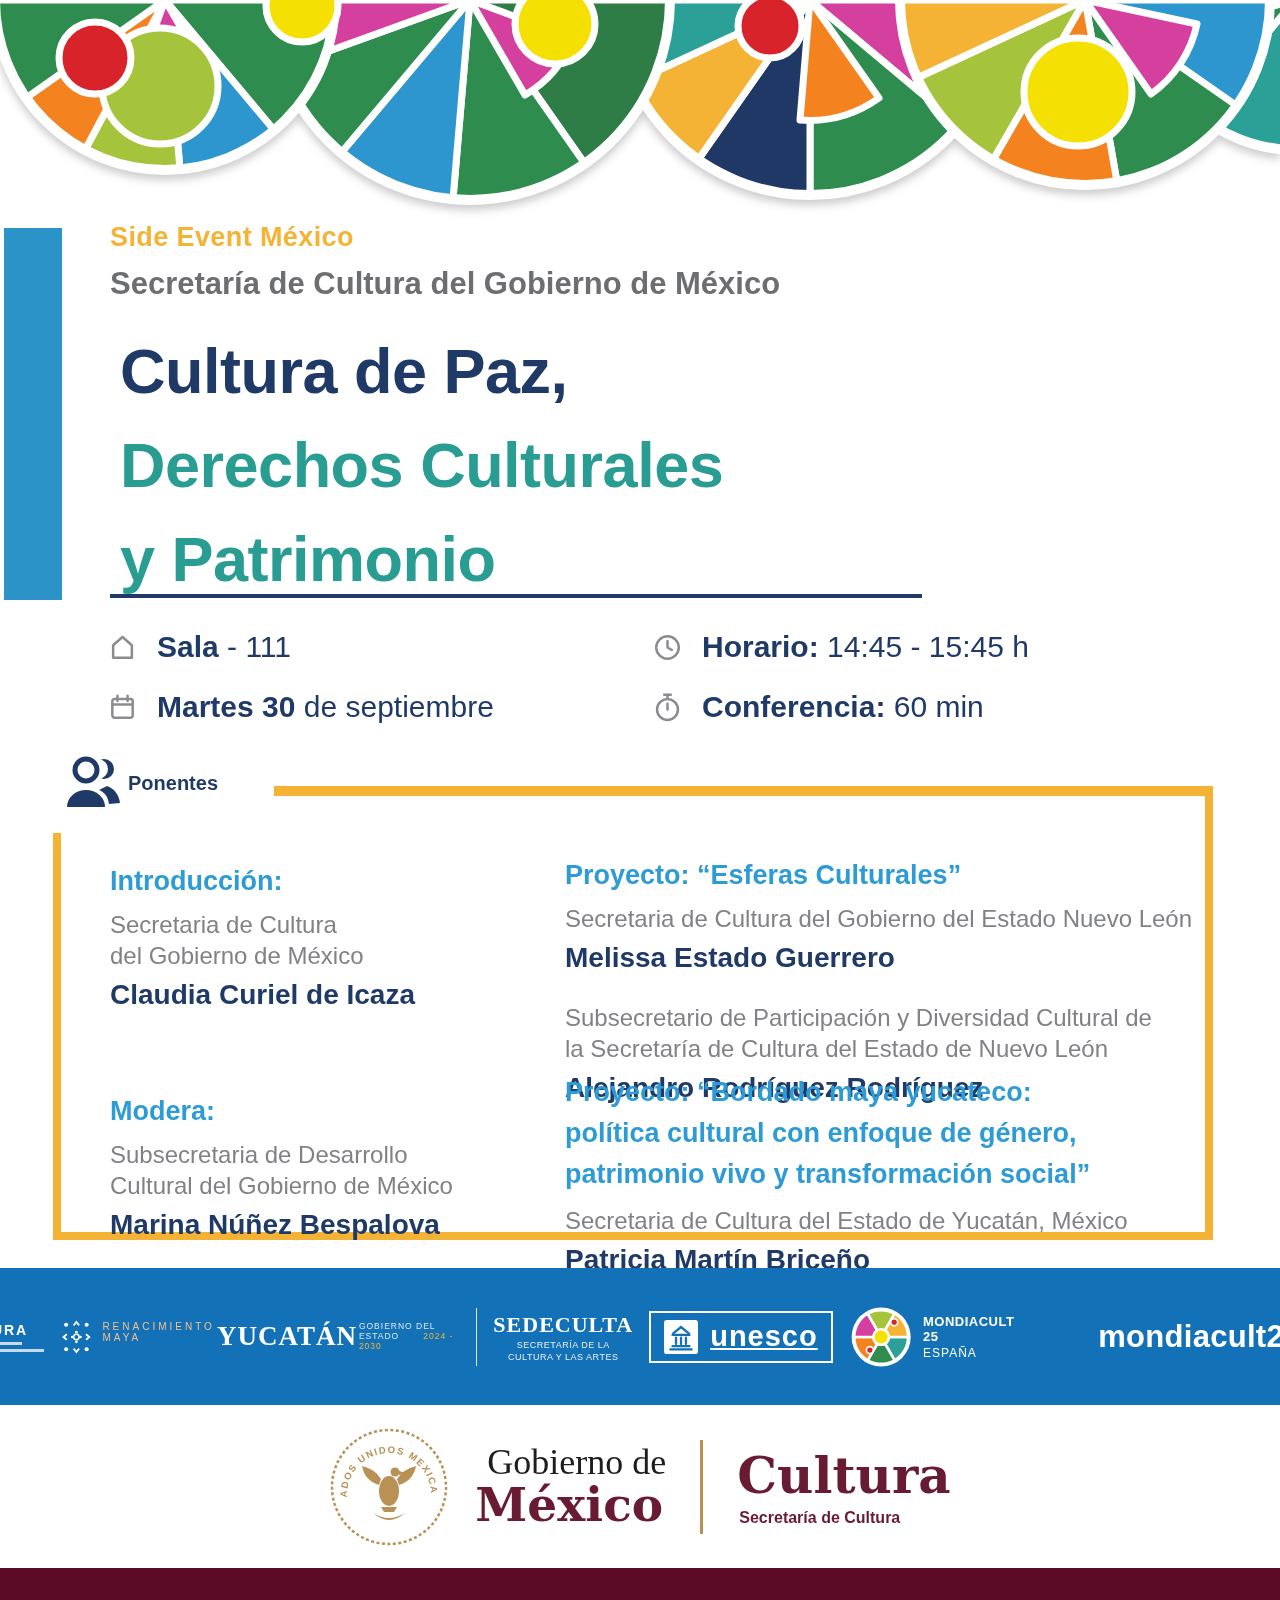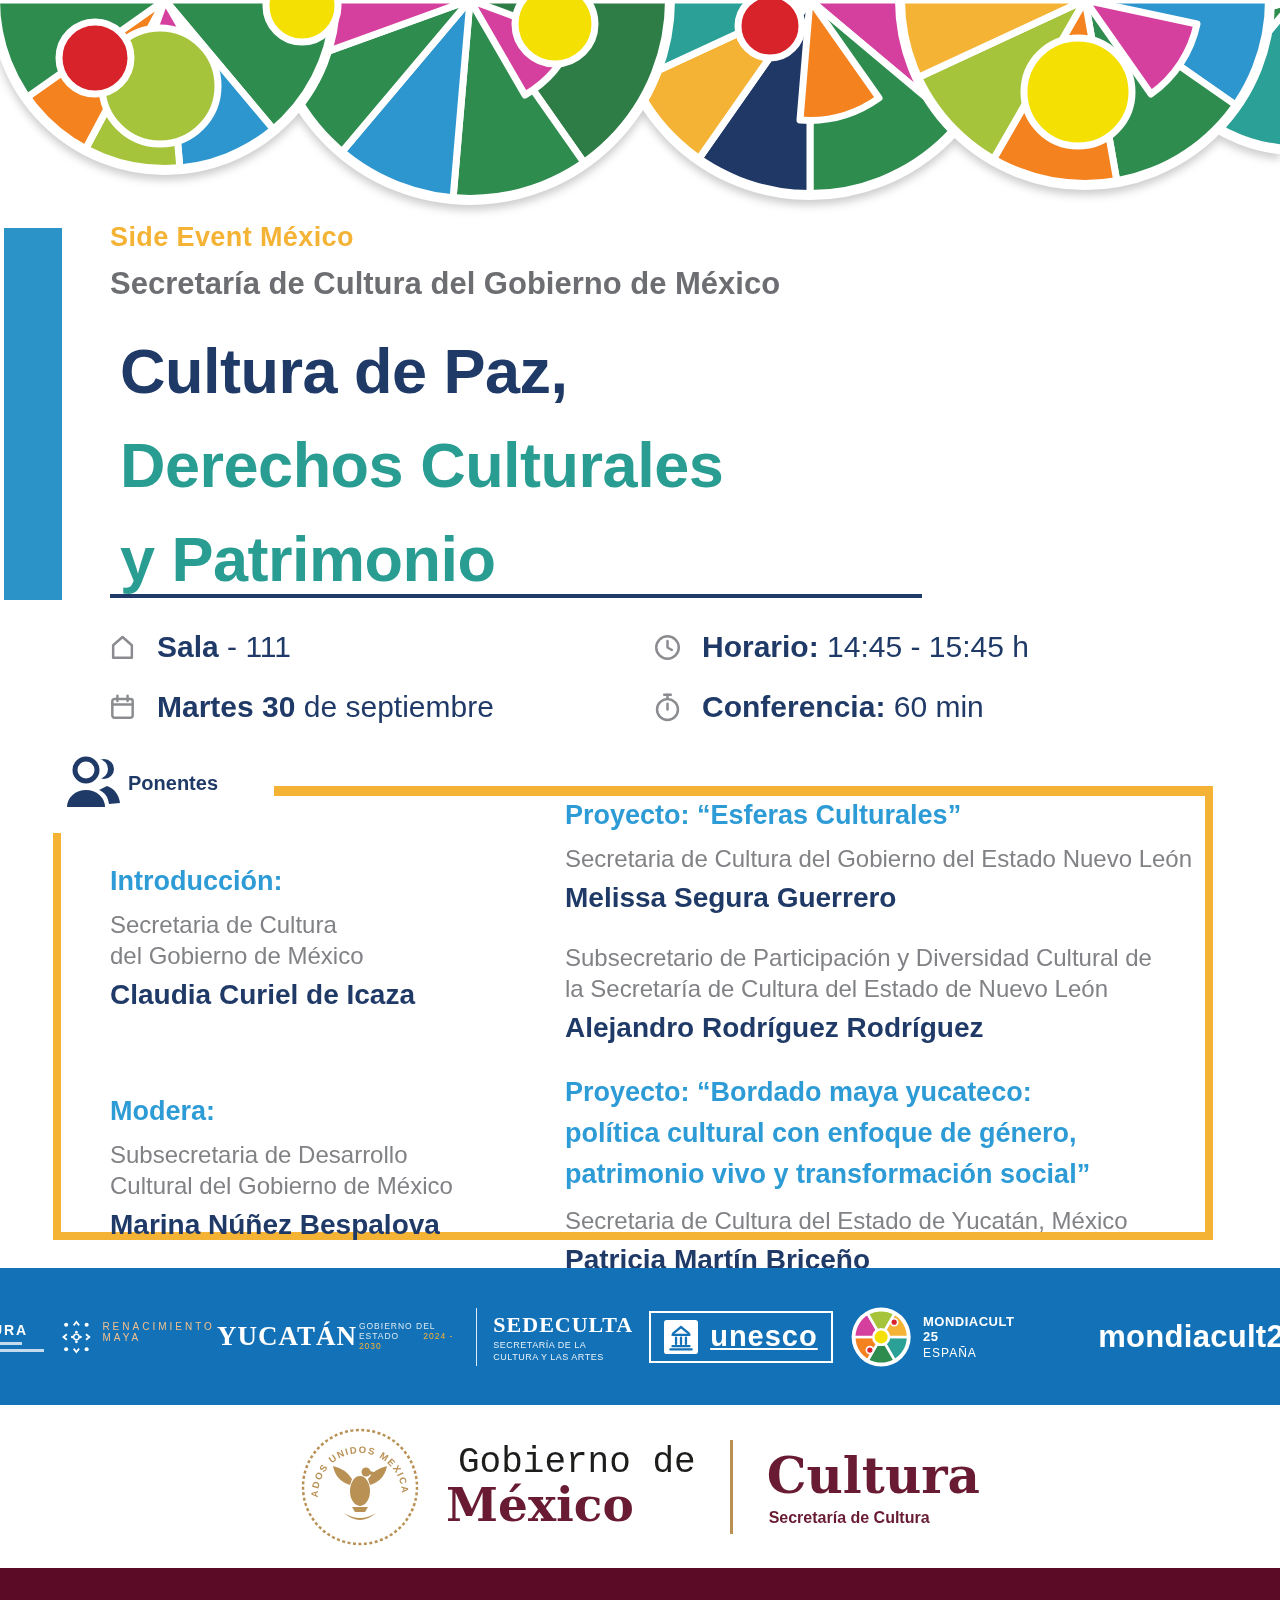--- a/index.html
+++ b/index.html
@@ -25,21 +25,21 @@
   .pon-icon{position:absolute;left:64px;top:754px;width:60px;height:58px;}
   .pon-label{position:absolute;left:128px;top:772px;font-size:20px;font-weight:bold;color:#203A68;}
   .ybar{position:absolute;background:#F5B335;}
   .ybar.top{left:274px;top:786px;width:939px;height:10px;}
   .ybar.left{left:53px;top:833px;width:8px;height:407px;}
   .ybar.right{left:1205px;top:786px;width:8px;height:454px;}
   .ybar.bottom{left:53px;top:1232px;width:1160px;height:8px;}
   .sp{position:absolute;width:648px;}
   .sp-intro{left:110px;top:866px;width:430px;}
   .sp-modera{left:110px;top:1096px;width:430px;}
-  .sp-p1{left:565px;top:800px;}
+  .sp-p1{left:565px;top:860px;}
   .sp-p2{left:565px;top:1072px;}
   .role{font-size:27px;font-weight:bold;color:#2D9BD5;margin:0 0 12px;}
   .role.multi{line-height:41px;margin-bottom:10px;}
   .org{font-size:24px;color:#808285;line-height:31px;margin:0;}
   .name{font-size:28px;font-weight:bold;color:#203A68;margin:8px 0 0;}
   .sp-gap{height:28px;}
   
   .logo-band{position:absolute;left:0;top:1268px;width:1280px;height:137px;background:#1271B7;
              display:flex;align-items:center;justify-content:center;gap:16px;box-sizing:border-box;
              padding:0 48px;color:#fff;}
@@ -48,35 +48,35 @@
   .nl-cultura{font-size:14px;font-weight:bold;letter-spacing:2px;}
   .nl-bar{height:3px;background:rgba(255,255,255,.75);}
   .nl-bar.b1{width:74px;}
   .nl-bar.b2{width:96px;}
   .yuc-texts{display:flex;flex-direction:row;gap:2px;}
   .yuc-top{font-size:10px;letter-spacing:3px;color:#F5C08C;}
   .yuc-name{font-family:"Liberation Serif",serif;font-size:27px;font-weight:bold;letter-spacing:1px;}
   .yuc-bottom{font-size:8.5px;letter-spacing:1px;color:rgba(255,255,255,.85);}
   .yuc-bottom .years{color:#F5B335;margin-left:24px;}
   .vdiv-sm{width:2px;height:58px;background:rgba(255,255,255,.85);margin:0 6px;}
-  .sed-texts{display:flex;flex-direction:column;gap:2px;}
+  .sed-texts{display:flex;flex-direction:column;gap:2px;text-align:center;}
   .sed-name{font-family:"Liberation Serif",serif;font-size:22px;font-weight:bold;letter-spacing:1px;}
   .sed-sub{font-size:9px;letter-spacing:.5px;color:rgba(255,255,255,.9);}
   .unesco-box{display:flex;align-items:center;gap:12px;border:2.5px solid #fff;padding:7px 13px;}
   .unesco-word{font-size:29px;font-weight:bold;letter-spacing:1px;text-decoration:underline;}
   .mondia-texts{display:flex;flex-direction:column;gap:2px;}
   .mondia-l1{font-size:13px;font-weight:bold;letter-spacing:.5px;}
   .mondia-l2{font-size:12px;letter-spacing:1px;}
   .vdiv-lg{width:3px;height:74px;background:#fff;margin:0 22px;}
   .band-url{font-size:31px;font-weight:bold;letter-spacing:.3px;}
   
   .gov-footer{position:absolute;left:0;top:1405px;width:1280px;height:163px;background:#fff;
               display:flex;align-items:center;justify-content:center;}
   .gob-col{margin-left:26px;}
-  .gob-l1{font-family:Liberation Mono, monospace;font-size:36px;color:#1d1d1b;margin-left:12px;}
+  .gob-l1{font-family:Liberation Serif, serif;font-size:36px;color:#1d1d1b;margin-left:12px;}
   .gob-l2{font-family:"DejaVu Serif",serif;font-size:47px;font-weight:bold;color:#681B32;margin-top:-6px;}
   .gold-div{width:3px;height:94px;background:#B99155;margin:0 34px;}
   .cult-col{display:flex;flex-direction:column;}
   .cult-name{font-family:"DejaVu Serif",serif;font-size:50px;font-weight:bold;color:#681B32;}
   .cult-sub{font-size:16px;font-weight:bold;color:#681B32;margin-top:4px;margin-left:2px;}
   .maroon-bar{position:absolute;left:0;top:1568px;width:1280px;height:32px;background:#5C0B26;}
 </style>
 </head>
 <body>
 
@@ -205,21 +205,21 @@
 
   <div class="sp sp-modera">
     <p class="role">Modera:</p>
     <p class="org"><span>Subsecretaria de Desarrollo</span><br><span>Cultural del Gobierno de México</span></p>
     <p class="name">Marina Núñez Bespalova</p>
   </div>
 
   <div class="sp sp-p1">
     <p class="role">Proyecto: “Esferas Culturales”</p>
     <p class="org">Secretaria de Cultura del Gobierno del Estado Nuevo León</p>
-    <p class="name">Melissa Segura Guerrero</p>
+    <p class="name">Melissa Estado Guerrero</p>
     <div class="sp-gap"></div>
     <p class="org"><span>Subsecretario de Participación y Diversidad Cultural de</span><br><span>la Secretaría de Cultura del Estado de Nuevo León</span></p>
     <p class="name">Alejandro Rodríguez Rodríguez</p>
   </div>
 
   <div class="sp sp-p2">
     <p class="role multi"><span>Proyecto: “Bordado maya yucateco:</span><br><span>política cultural con enfoque de género,</span><br><span>patrimonio vivo y transformación social”</span></p>
     <p class="org">Secretaria de Cultura del Estado de Yucatán, México</p>
     <p class="name">Patricia Martín Briceño</p>
   </div>

